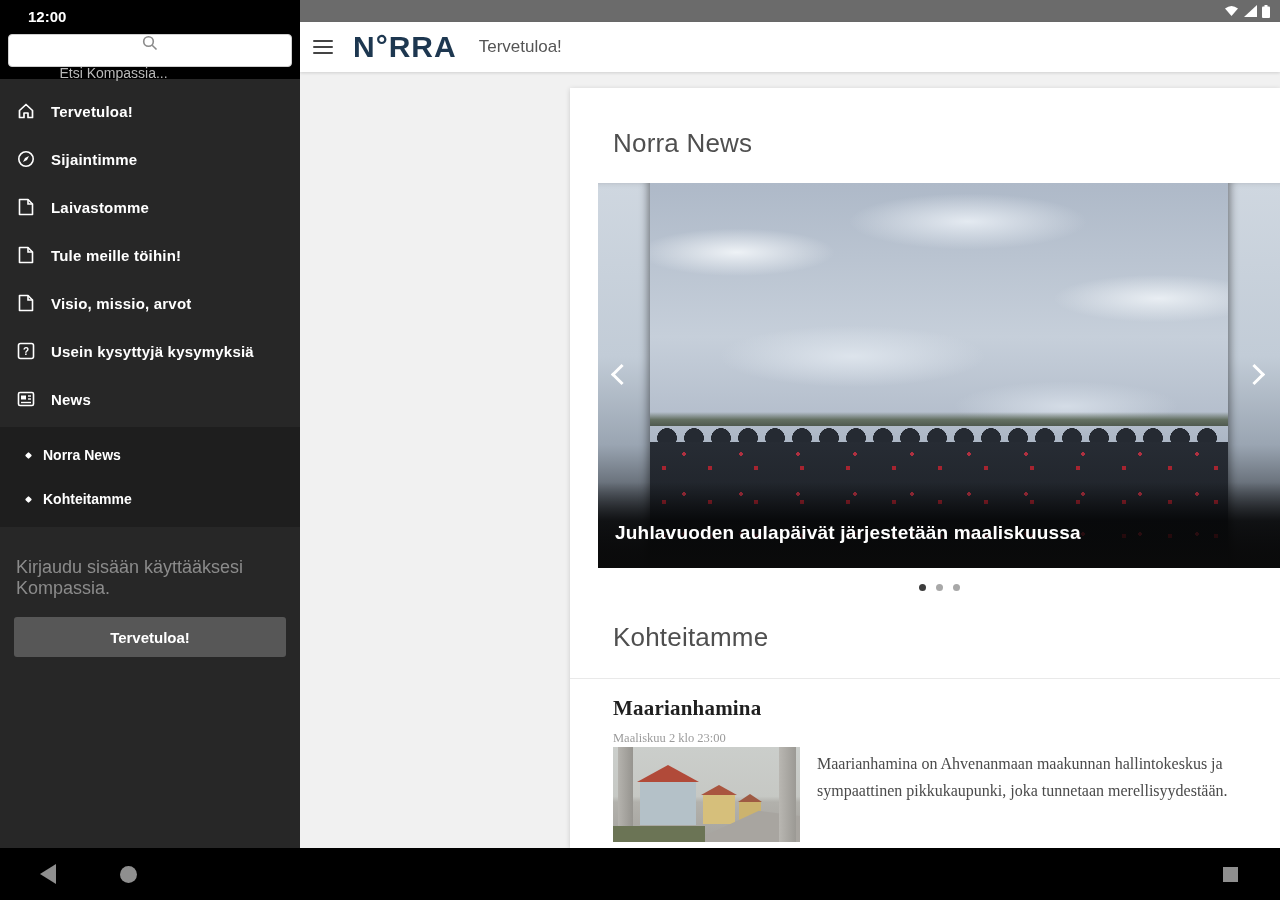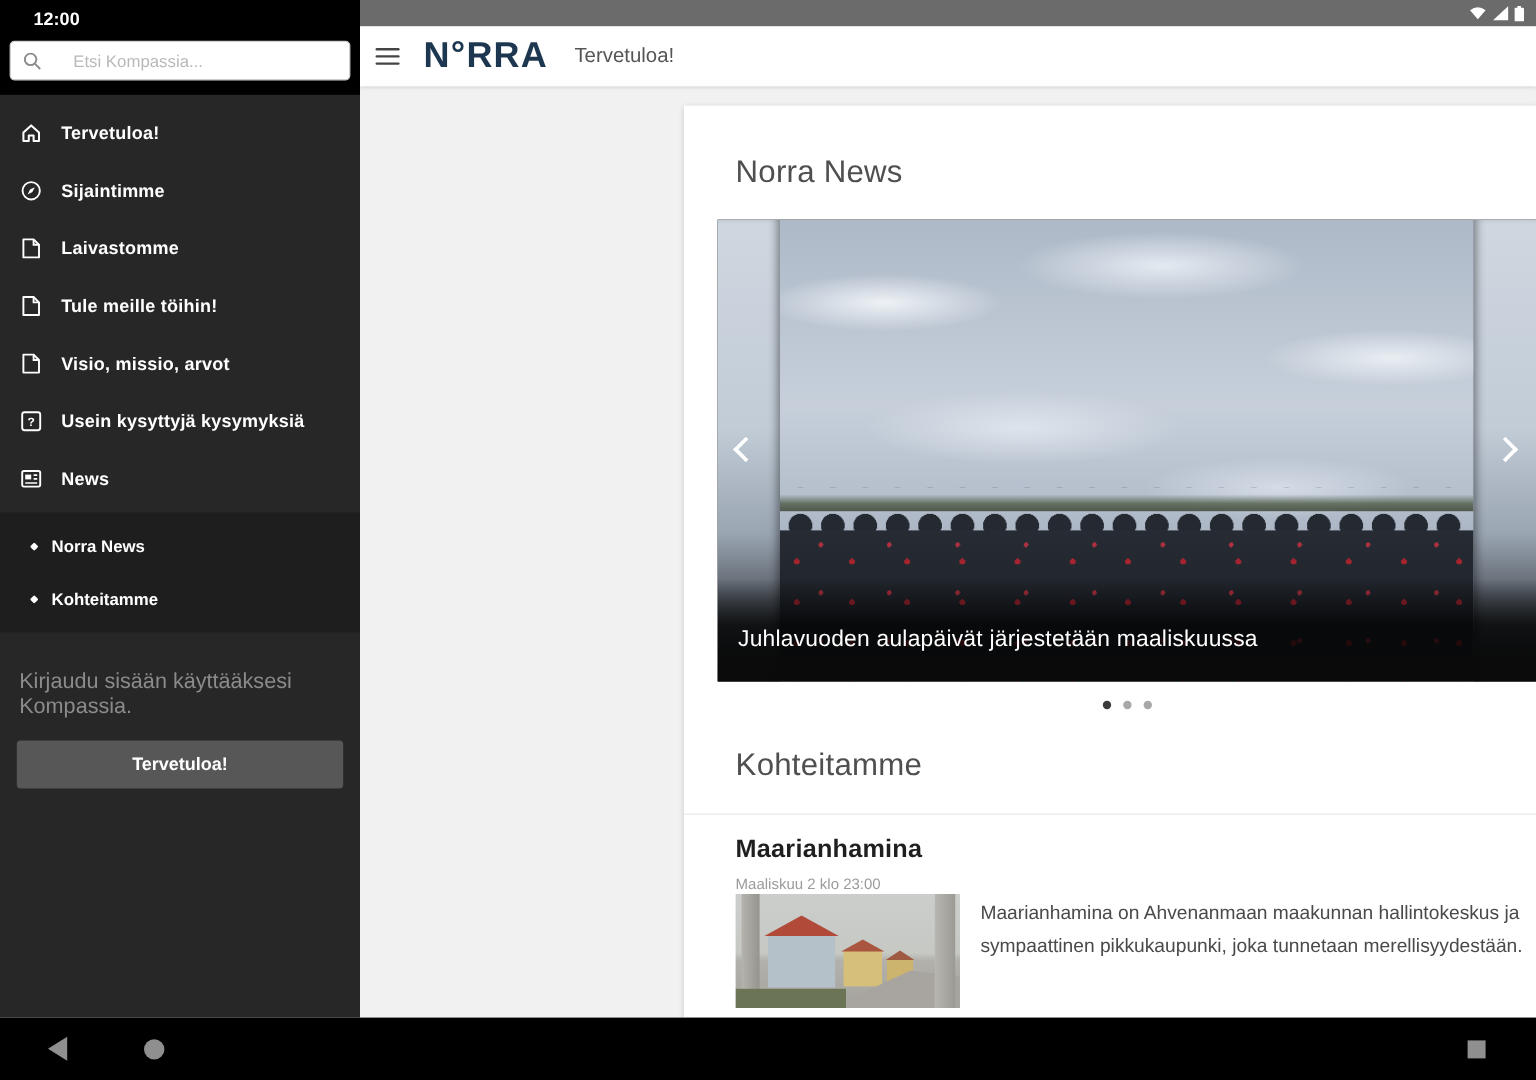--- a/index.html
+++ b/index.html
@@ -5,22 +5,22 @@
   * { margin:0; padding:0; box-sizing:border-box; }
   html,body { width:1280px; height:900px; overflow:hidden; background:#000;
               font-family:"Liberation Sans", sans-serif; }
   .screen { position:relative; width:1280px; height:900px; background:#f1f1f1; overflow:hidden; }
 
   
   .sidebar { position:absolute; left:0; top:0; width:300px; height:848px;
              background:#272727; z-index:30; display:flex; flex-direction:column; }
   .sb-top { background:#000; padding:6px 8px 12px 8px; }
   .sb-time { color:#fff; font-size:15px; font-weight:700; margin:2px 0 9px 20px; }
-  .search-box { display:flex; align-items:center; gap:26px; background:#fff;
-                border:1px solid #cfcfcf; border-radius:4px; height:33px; padding:0 10px; }
+  .search-box { display:flex; align-items:center; gap:14px; background:#fff;
+                border:1px solid #cfcfcf; border-radius:4px; height:33px; padding:0 10px;flex-direction:column; }
   .search-box svg { flex:0 0 auto; }
   .search-box input { border:0; outline:0; flex:1; font-size:14px; color:#333;
                       font-family:"Liberation Sans", sans-serif; background:transparent; }
   .search-box input::placeholder { color:#b9b9b9; }
 
   .sb-menu { padding:8px 0 4px 0; }
   .sb-item { display:flex; align-items:center; gap:15px; height:48px; padding:0 16px;
              cursor:pointer; }
   .sb-item .ic { width:20px; height:20px; display:flex; align-items:center; justify-content:center; }
   .sb-item .lbl { color:#fff; font-size:15px; font-weight:700; letter-spacing:.2px; }
@@ -87,36 +87,36 @@
                    background:radial-gradient(circle 10px at 13px 32px, #252a32 97%, rgba(37,42,50,0)) ;
                    background-size:27px 42px; background-repeat:repeat-x; }
   .crowd::after { content:""; position:absolute; top:22px; left:0; right:0; bottom:0;
                   background:
                     radial-gradient(circle 2.5px at 14px 26px, #a62430 97%, rgba(166,36,48,0) 100%) 0 0/46px 34px,
                     radial-gradient(circle 2px at 34px 12px, #b03040 97%, rgba(176,48,64,0) 100%) 0 0/57px 40px,
                     linear-gradient(180deg,#272c34 0%,#1c2026 70%,#14171c 100%); }
   .caption { position:absolute; left:0; right:0; bottom:0; height:86px; display:flex;
              align-items:flex-end; padding:0 17px 24px 17px;
              background:linear-gradient(180deg, rgba(0,0,0,0) 0%, rgba(0,0,0,.72) 45%, rgba(10,10,10,.95) 100%); }
-  .caption-text { color:#fff; font-size:19px; font-weight:400; letter-spacing:.2px; }
+  .caption-text { color:#fff; font-size:19px; font-weight:700; letter-spacing:.2px; }
   .car-arrow { position:absolute; top:50%; width:30px; height:30px; margin-top:-15px;
                cursor:pointer; z-index:5; }
   .car-arrow.l { left:8px; } .car-arrow.r { right:8px; }
   .car-arrow span { position:absolute; left:8px; top:6px; width:15px; height:15px;
                     border-left:3px solid #fff; border-bottom:3px solid #fff; }
   .car-arrow.l span { transform:rotate(45deg); }
   .car-arrow.r span { transform:rotate(225deg); left:5px; }
 
   .dots { margin:16px 0 0 28px; width:682px; display:flex; justify-content:center; gap:10px; }
   .dot { width:7px; height:7px; border-radius:50%; background:#a8a8a8; cursor:pointer; }
   .dot.active { background:#3c3c3c; }
 
   .divider { height:1px; background:#e9e9e9; margin-top:25px; }
 
-  .article { margin:17px 0 0 43px; cursor:pointer; }
+  .article { margin:17px 0 0 43px; cursor:pointer;font-family:Liberation Serif, serif; }
   .article-title { color:#1f1f1f; font-size:21px; font-weight:700; letter-spacing:.2px; }
   .article-date { color:#9b9b9b; font-size:12.5px; margin-top:10px; }
   .article-row { display:flex; gap:17px; margin-top:1px; }
   .thumb { position:relative; width:187px; height:95px; overflow:hidden; flex:0 0 auto;
            background:linear-gradient(180deg,#cbcecb 0%,#c6c8c4 52%,#b2b1ac 58%,#a5a39e 100%); }
   .thumb .post-l { position:absolute; left:5px; top:0; width:15px; height:100%;
                    background:linear-gradient(90deg,#b5b3ae,#96948f); }
   .thumb .post-r { position:absolute; right:4px; top:0; width:17px; height:100%;
                    background:linear-gradient(90deg,#b9b7b2,#9b9994); }
   .thumb .house-main { position:absolute; left:27px; top:34px; width:56px; height:44px;

